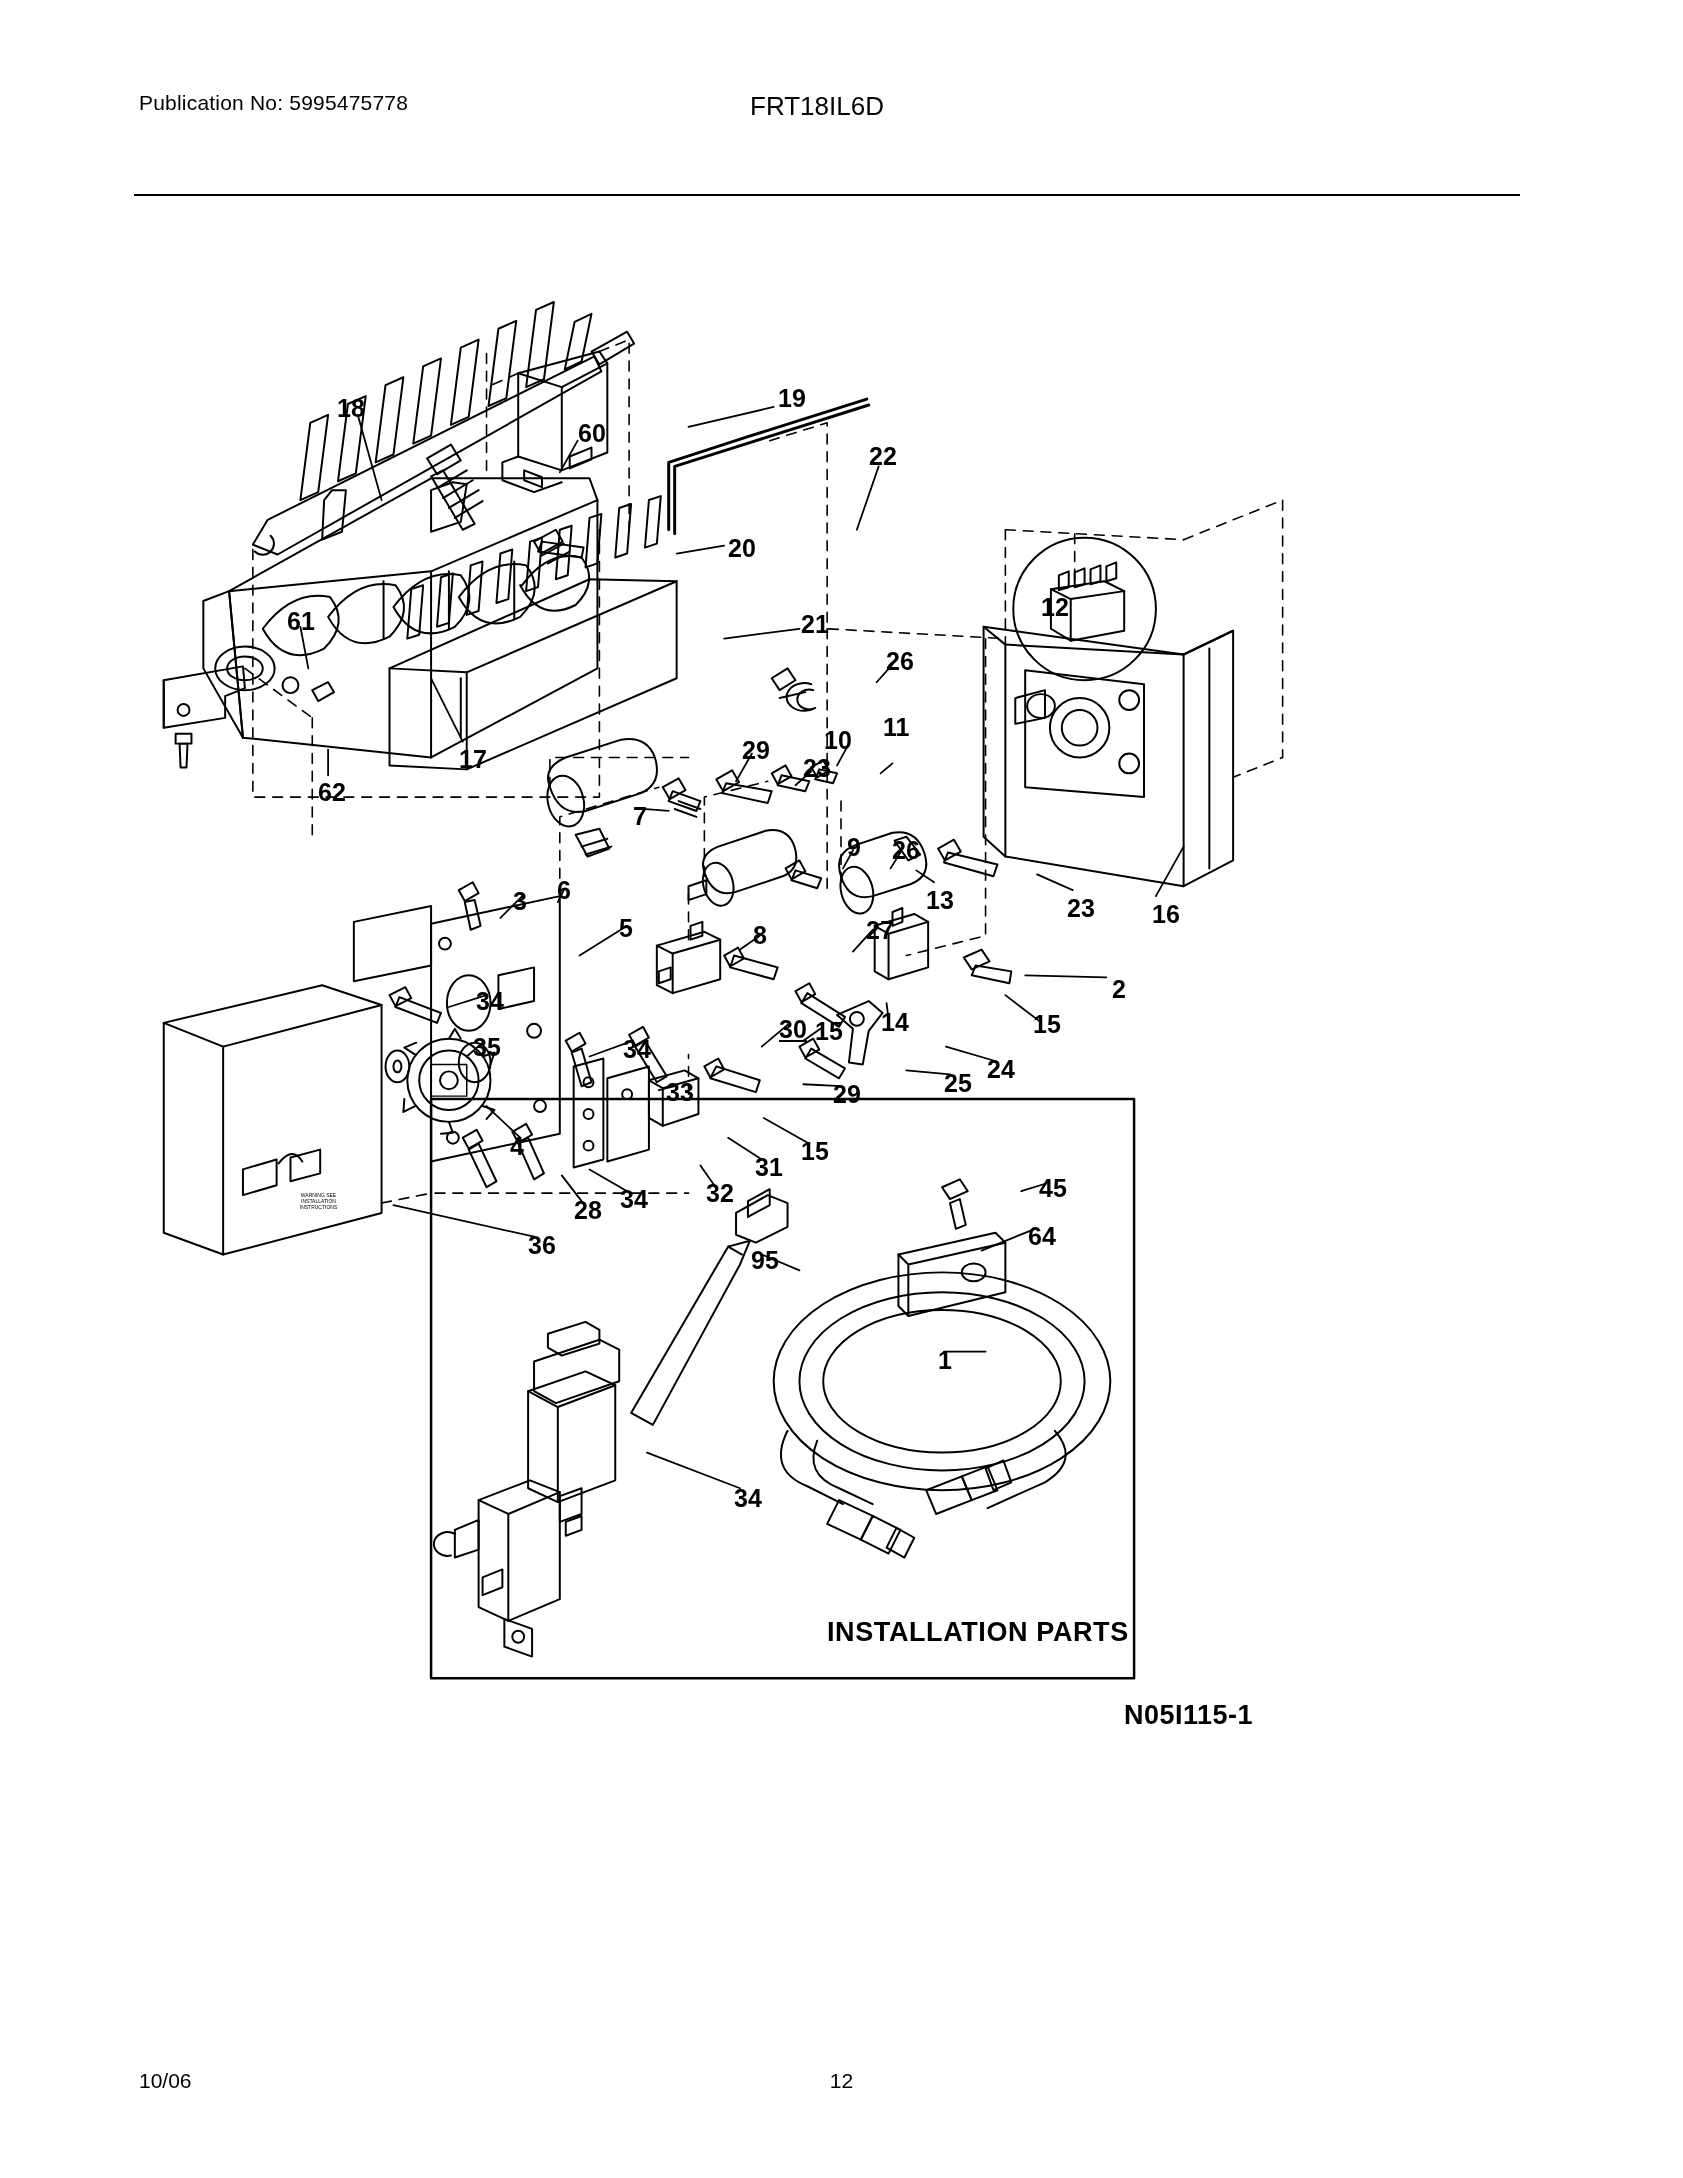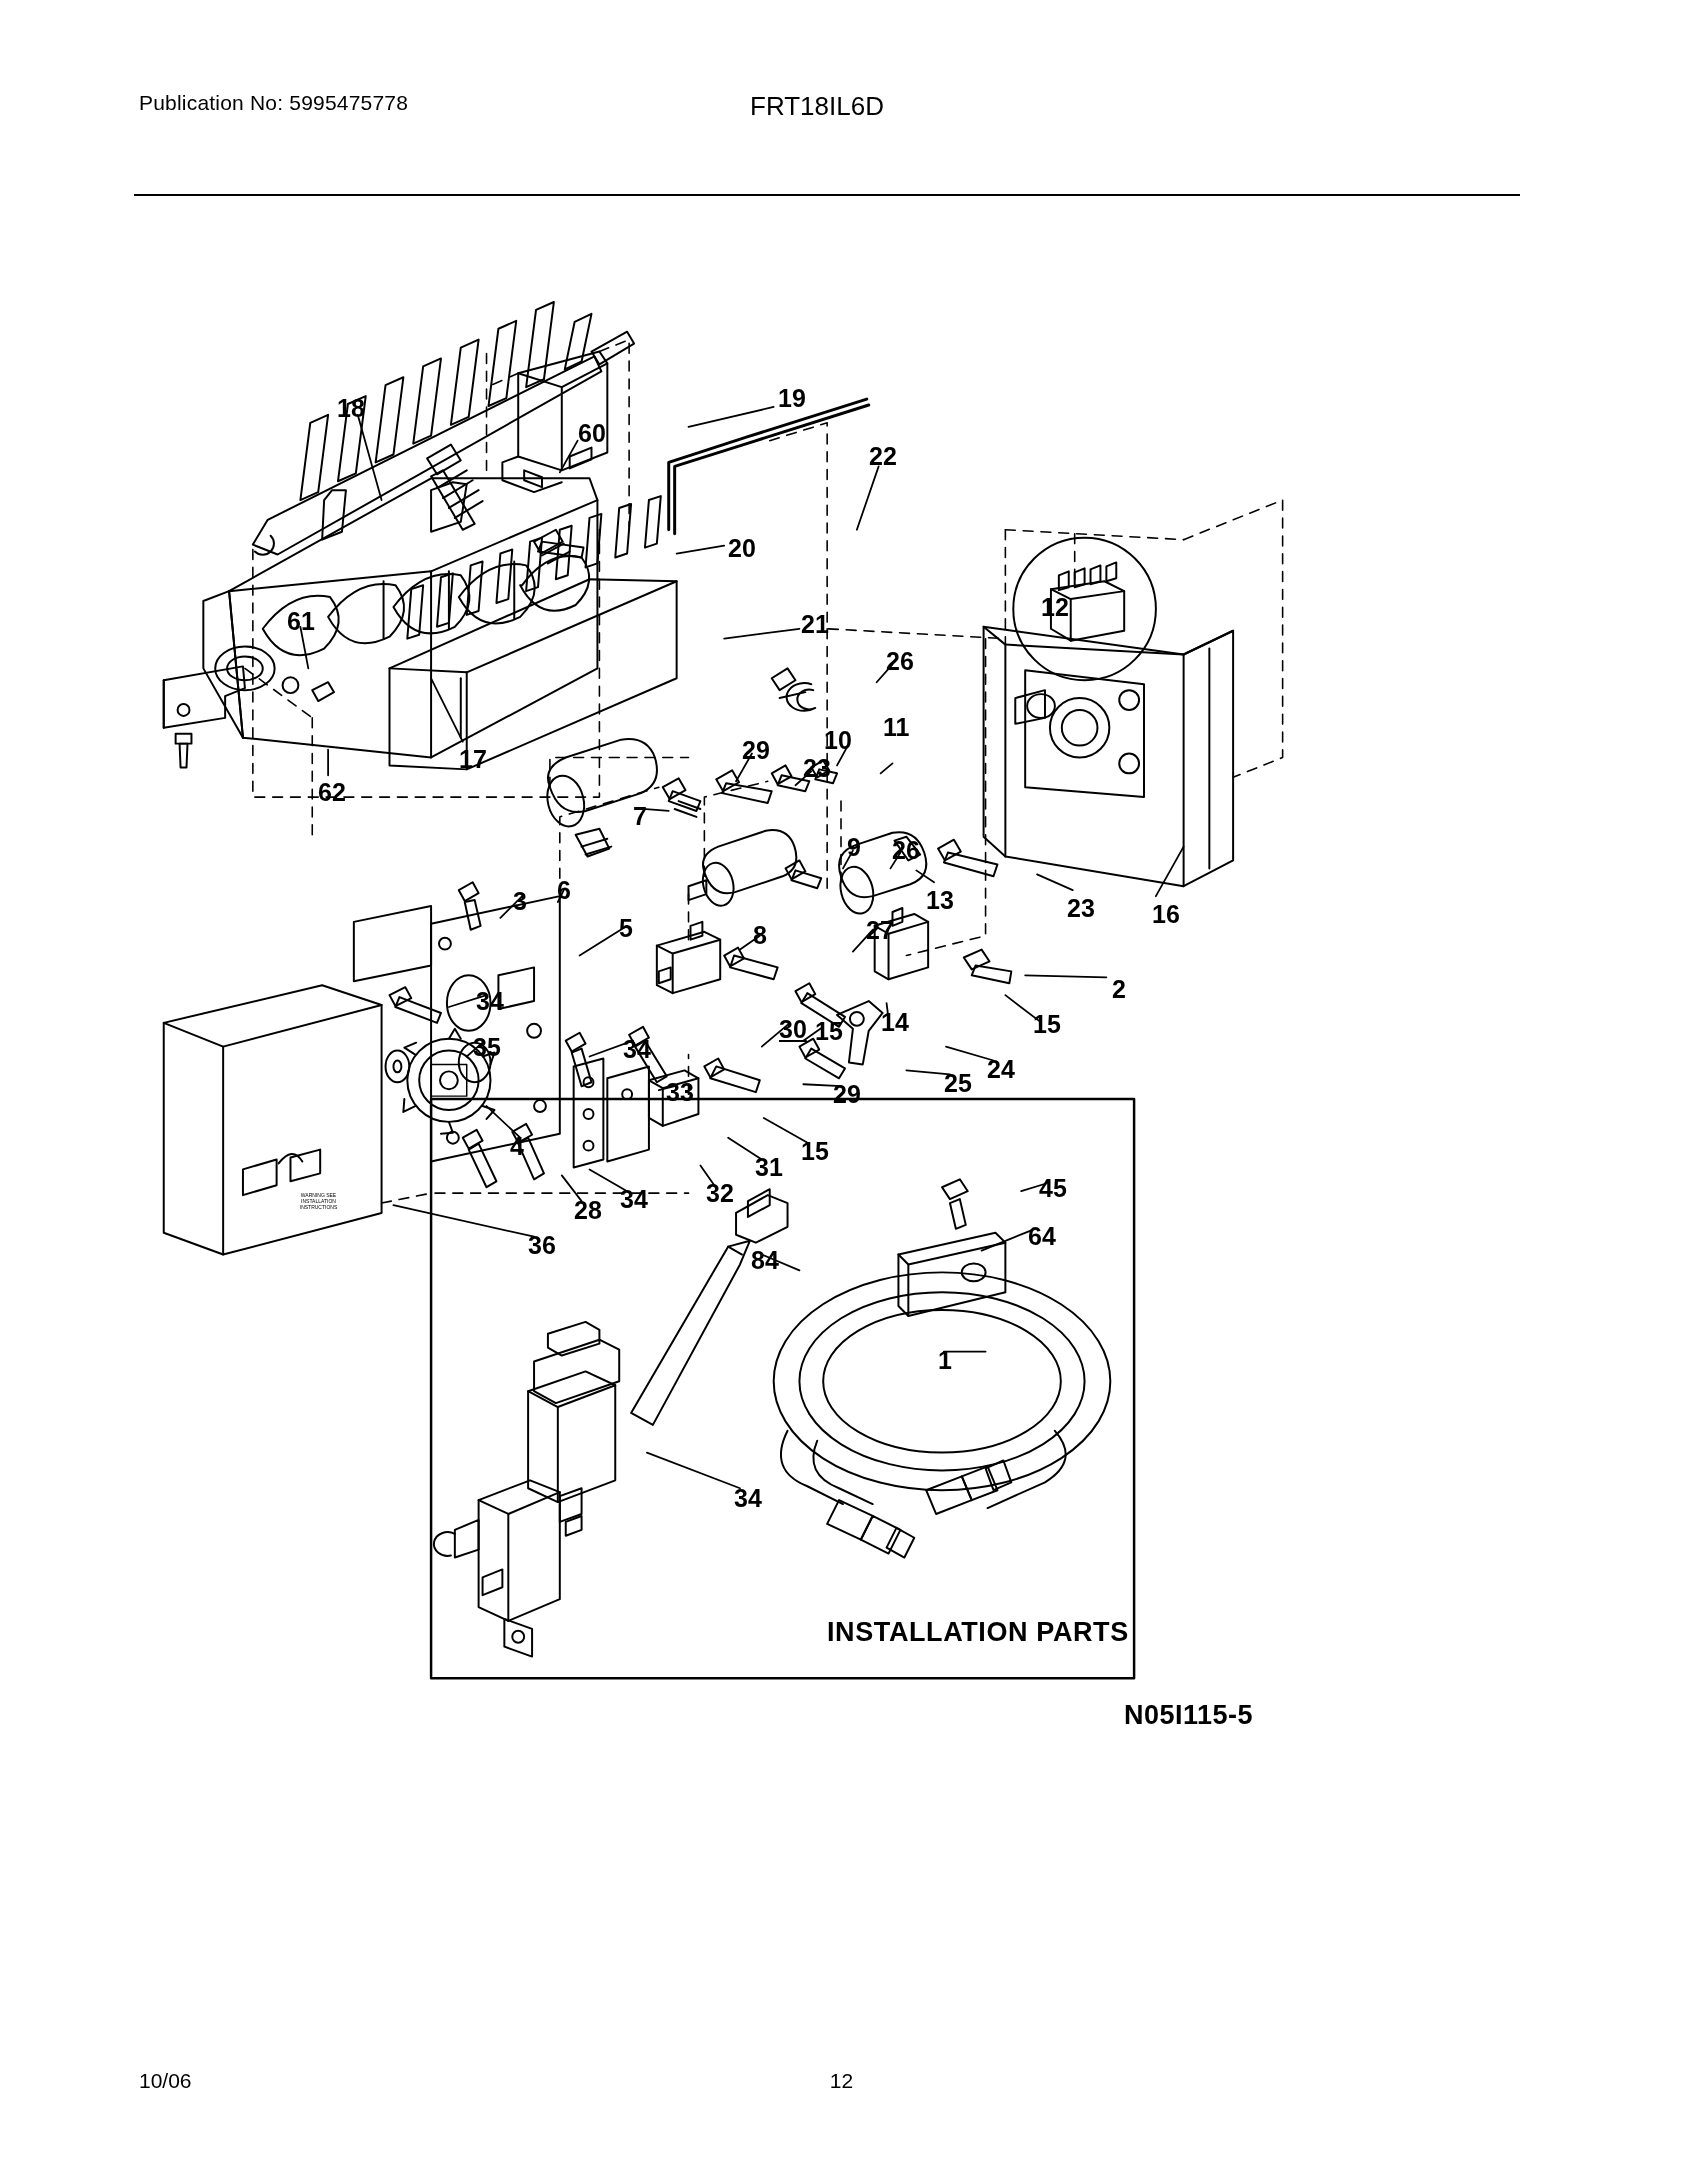--- a/index.html
+++ b/index.html
@@ -597,26 +597,26 @@
     <div class="callout" style="left:699px; top:879px;">29</div>
     <div class="callout" style="left:376px; top:931px;">4</div>
     <div class="callout" style="left:667px; top:936px;">15</div>
     <div class="callout" style="left:621px; top:952px;">31</div>
     <div class="callout" style="left:572px; top:978px;">32</div>
     <div class="callout" style="left:440px; top:995px;">28</div>
     <div class="callout" style="left:486px; top:984px;">34</div>
     <div class="callout" style="left:394px; top:1030px;">36</div>
     <div class="callout" style="left:905px; top:973px;">45</div>
     <div class="callout" style="left:894px; top:1021px;">64</div>
-    <div class="callout" style="left:617px; top:1045px;">84</div>
+    <div class="callout" style="left:617px; top:1045px;">95</div>
     <div class="callout" style="left:804px; top:1145px;">1</div>
     <div class="callout" style="left:600px; top:1283px;">34</div>
 
     <div class="install-label" style="left:693px; top:1414px;">INSTALLATION PARTS</div>
-    <div class="drawing-code" style="left:990px; top:1497px;">N05I115-5</div>
+    <div class="drawing-code" style="left:990px; top:1497px;">N05I115-1</div>
 
     <div class="tiny-label" style="left:150px; top:990px;">WARNING SEE INSTALLATION INSTRUCTIONS</div>
   </div>
 
   <div class="ftr-date">10/06</div>
   <div class="ftr-page">12</div>
 
 </div>
 
 

